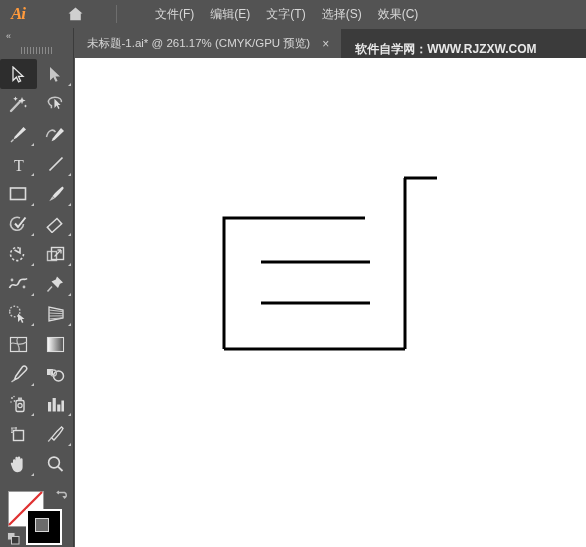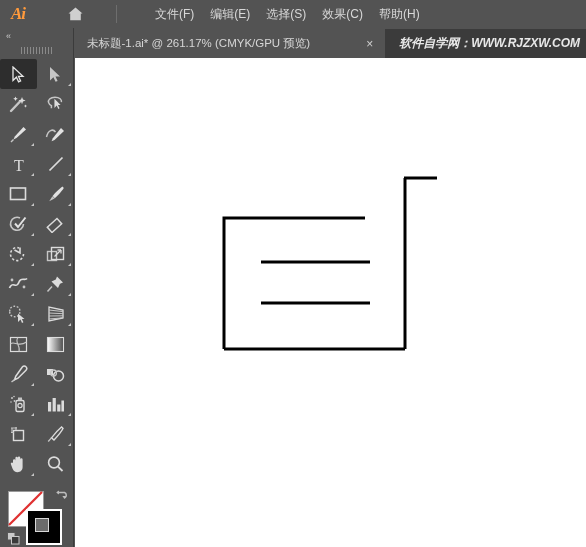--- a/index.html
+++ b/index.html
@@ -30,29 +30,29 @@
     color:#d8d8d8;font-size:12px;padding:4px 8px;white-space:nowrap;cursor:default;text-align:right;
   }
 
   
   .tabbar{
     position:absolute;left:75px;top:29px;width:511px;height:29px;
     background:#3b3b3b;display:flex;align-items:flex-end;
   }
   .doc-tab{
     height:29px;background:#535353;display:flex;align-items:center;
-    padding:0 8px 0 12px;box-sizing:border-box;gap:44px;
+    padding:0 8px 0 12px;box-sizing:border-box;
   }
   .doc-tab-label{color:#d6d6d6;font-size:11.5px;white-space:nowrap;}
   .tab-close{
     color:#cfcfcf;font-size:12px;margin-left:12px;margin-right:4px;
     line-height:1;cursor:pointer;
   }
   .watermark-tab{
-    height:29px;display:flex;align-items:center;padding:0 14px;font-style:italic;
+    height:29px;display:flex;align-items:flex-end;padding:0 14px;
   }
   .watermark-label{color:#e8e8e8;font-size:12px;white-space:nowrap;font-weight:bold;}
 
   
   .toolbar{
     position:absolute;left:0;top:28px;width:74px;height:519px;
     background:#535353;box-sizing:border-box;
     border-right:1px solid #3b3b3b;
   }
   .tb-header{height:16px;display:flex;align-items:center;padding-left:6px;}
@@ -115,23 +115,23 @@
     <div class="ai-logo">Ai</div>
     <div class="home-icon">
       <svg width="17" height="16" viewBox="0 0 17 16">
         <path d="M8.5 1.5 L1.5 7.5 L3.2 7.5 L3.2 14.3 L13.8 14.3 L13.8 7.5 L15.5 7.5 Z" fill="#cfcfcf"></path>
       </svg>
     </div>
     <div class="menu-sep"></div>
     <div class="menu-items">
       <div class="menu-item">文件(F)</div>
       <div class="menu-item">编辑(E)</div>
+      <div class="menu-item">文字(T)</div>
       <div class="menu-item">选择(S)</div>
       <div class="menu-item">效果(C)</div>
-      <div class="menu-item">帮助(H)</div>
     </div>
   </div>
 
   <div class="tabbar">
     <div class="doc-tab">
       <span class="doc-tab-label">未标题-1.ai* @ 261.17% (CMYK/GPU 预览)</span>
       <span class="tab-close">×</span>
     </div>
     <div class="watermark-tab">
       <span class="watermark-label">软件自学网：WWW.RJZXW.COM</span>

